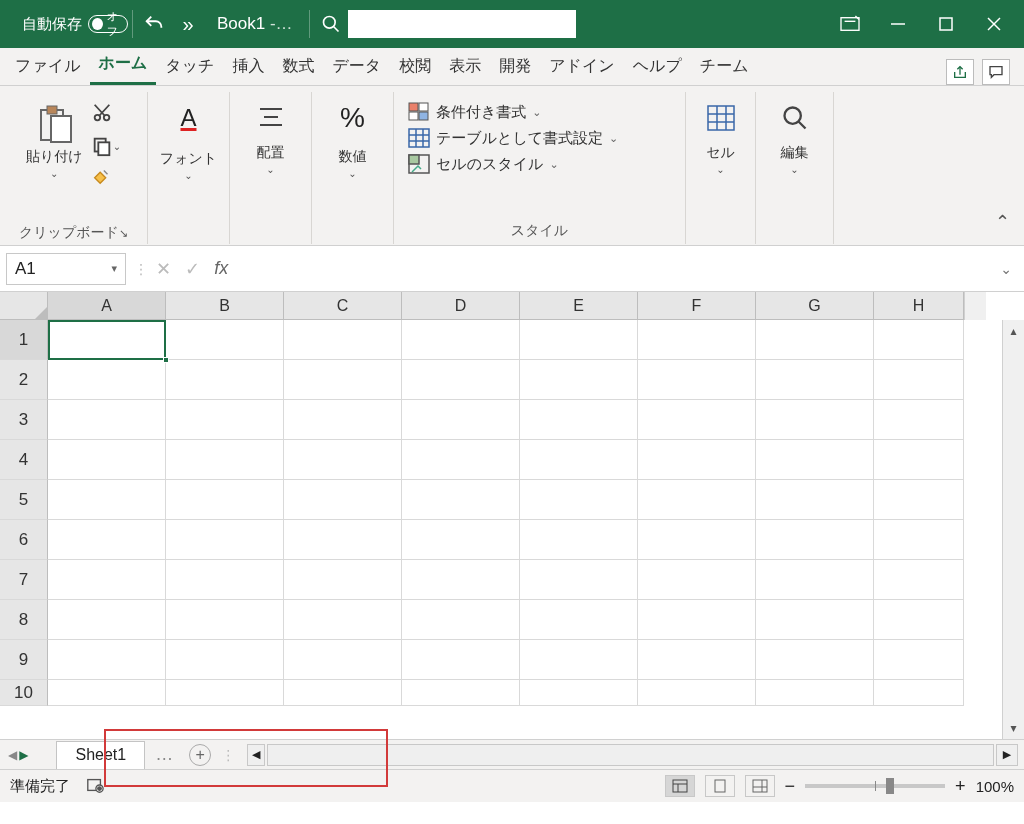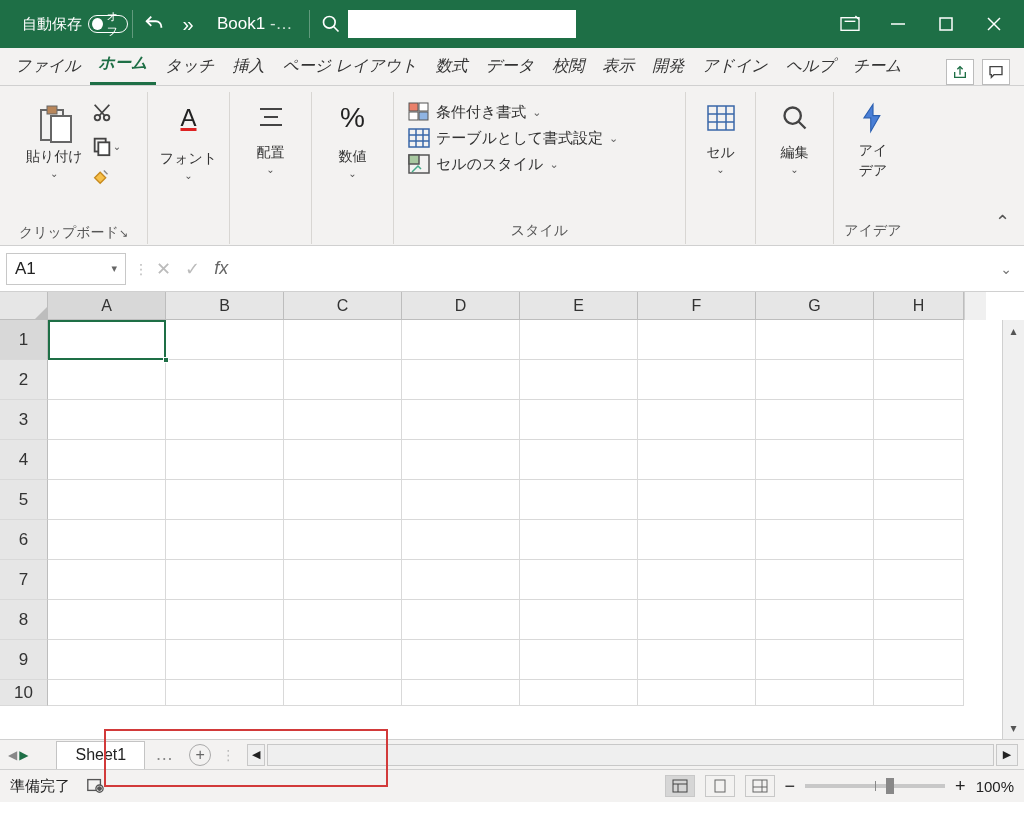--- a/index.html
+++ b/index.html
@@ -9,21 +9,21 @@
 .toggle{width:40px;height:18px;border:1px solid #fff;border-radius:9px;display:flex;align-items:center;position:relative;}
 .toggle .knob{width:12px;height:12px;border-radius:50%;background:#fff;margin-left:3px;}
 .toggle .lbl{font-size:11px;margin-left:4px;}
 .tb-btn{width:34px;height:34px;display:flex;align-items:center;justify-content:center;color:#fff;}
 .tb-sep{width:1px;height:28px;background:rgba(255,255,255,0.3);margin:0 4px;}
 .doc-title{font-size:17px;margin:0 12px;}
 .searchbox{width:228px;height:28px;background:#fff;}
 .win-controls{display:flex;margin-left:auto;gap:4px;}
 .win-btn{width:44px;height:34px;display:flex;align-items:center;justify-content:center;}
 .tabs{height:38px;background:#f3f2f1;display:flex;align-items:end;padding-left:6px;border-bottom:1px solid #d0d0d0;}
-.tab{padding:6px 9px 8px;font-size:16px;color:#333;cursor:pointer;font-style:italic;}
+.tab{padding:6px 9px 8px;font-size:16px;color:#333;cursor:pointer;}
 .tab.active{font-weight:700;border-bottom:3px solid #1e6f46;color:#1e6f46;}
 .tabs-right{margin-left:auto;display:flex;gap:8px;padding-right:14px;align-items:center;}
 .icon-box{width:28px;height:26px;border:1px solid #bcbcbc;display:flex;align-items:center;justify-content:center;font-size:16px;color:#1e6f46;background:#fff;}
 .ribbon{height:160px;background:#f3f2f1;display:flex;border-bottom:1px solid #d0d0d0;padding-top:6px;}
 .group{display:flex;flex-direction:column;align-items:center;padding:4px 10px 2px;border-right:1px solid #d8d6d3;height:152px;}
 .group .body{flex:1;display:flex;align-items:flex-start;gap:8px;}
 .group .label{font-size:14px;color:#555;padding:2px 0;}
 .btn-col{display:flex;flex-direction:column;align-items:center;justify-content:center;gap:2px;}
 .glyph{font-size:24px;}
 .small-label{font-size:14px;color:#333;}
@@ -121,21 +121,20 @@
         </svg>
     </div>
   </div>
 </div>
 
 <div class="tabs">
   <div class="tab">ファイル</div>
   <div class="tab active">ホーム</div>
   <div class="tab">タッチ</div>
   <div class="tab">挿入</div>
-  <div class="tab">ページ レイアウト</div>
   <div class="tab">数式</div>
   <div class="tab">データ</div>
   <div class="tab">校閲</div>
   <div class="tab">表示</div>
   <div class="tab">開発</div>
   <div class="tab">アドイン</div>
   <div class="tab">ヘルプ</div>
   <div class="tab">チーム</div>
   <div class="tabs-right">
     <div class="icon-box">
@@ -289,32 +288,20 @@
             <circle cx="10" cy="10" r="7"></circle>
             <line x1="21" y1="21" x2="15" y2="15"></line>
           </svg>
       <span class="small-label" style="margin-top:10px;">編集</span>
       <span class="drop">⌄</span>
     </div>
       </div>
       <div class="label"></div>
   </div>
 
-  <div class="group" style="width:78px;border-right:none;">
-    <div class="body">
-        <div class="btn-col" style="margin-top:6px;">
-      <svg width="28" height="34" viewBox="0 0 24 30" fill="#4a7fd6" stroke="#2a5fb0" stroke-width="1">
-            <path d="M12 2L4 14h6v12l8-14h-6z"></path>
-          </svg>
-      <span class="small-label" style="margin-top:4px;">アイ</span>
-      <span class="small-label">デア</span>
-    </div>
-      </div>
-    <div class="label">アイデア</div>
-  </div>
   <div class="ribbon-collapse">⌃</div>
 </div>
 
 <div class="formula-bar">
   <div class="name-box">
     <span>A1</span>
     <span class="chev">▾</span>
   </div>
   <span style="color:#bbb;">⋮</span>
   <div class="fx-area">

